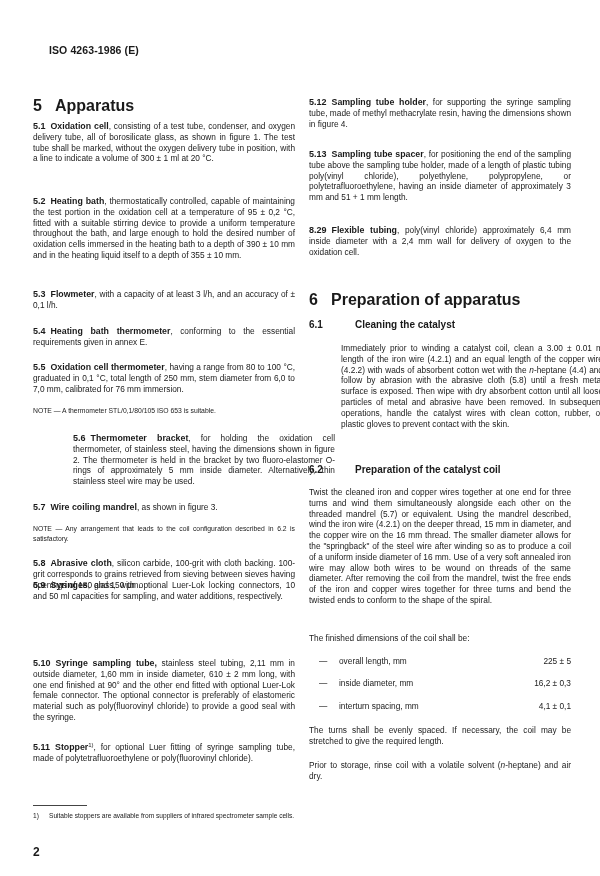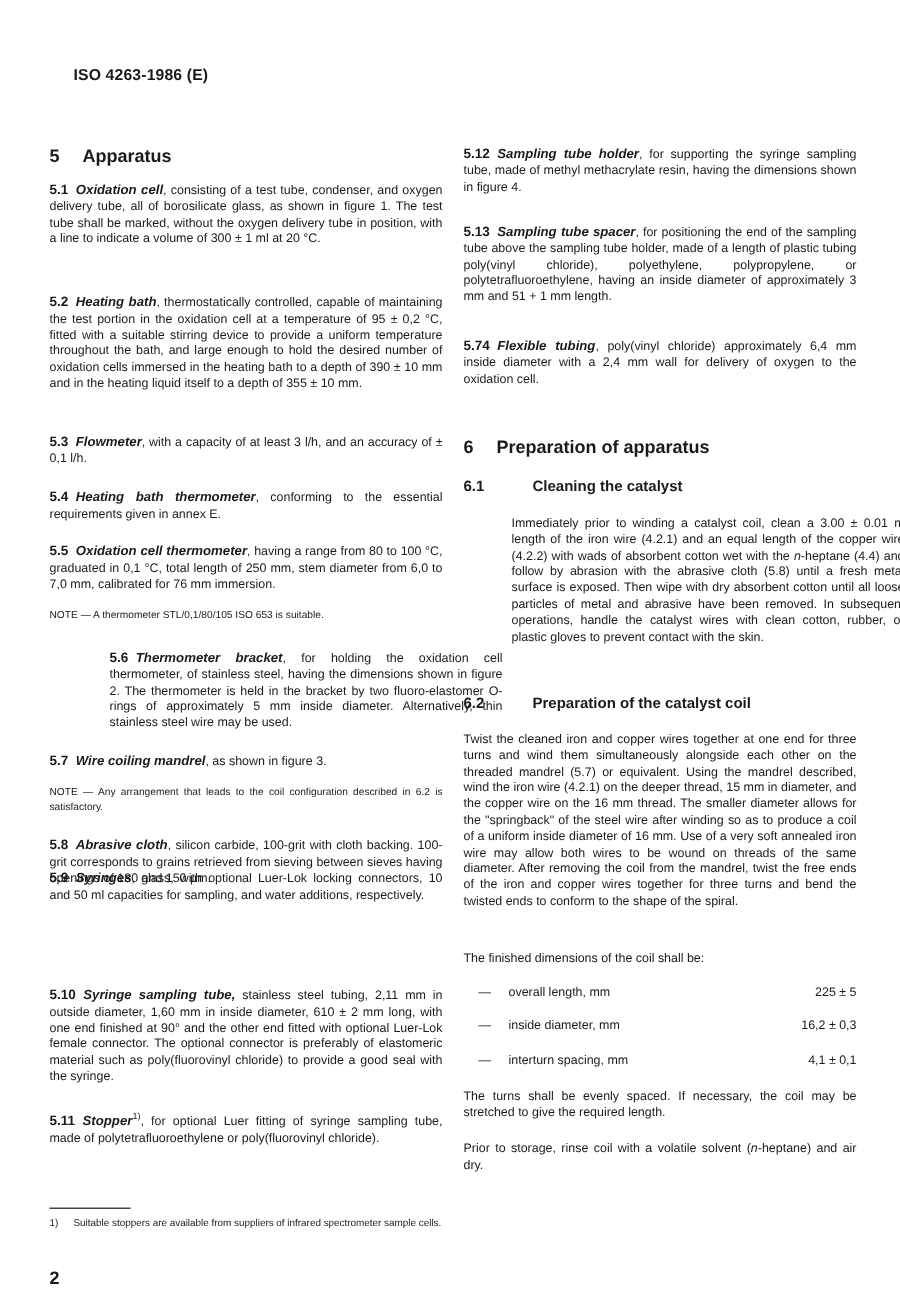--- a/index.html
+++ b/index.html
@@ -2,26 +2,26 @@
 <html><head>
 <meta charset="utf-8">
 <style>
   html, body { margin: 0; padding: 0; background: #ffffff; }
   body { width: 600px; height: 876px; position: relative; overflow: hidden;
          font-family: "Liberation Sans", "DejaVu Sans", sans-serif; color: #1a1a1a; }
   .header { position: absolute; left: 49px; top: 44px; font-size: 10.5px; font-weight: bold; letter-spacing: 0.1px; }
   .col { position: absolute; top: 0; width: 262px; }
   .col-left { left: 33px; }
   .col-right { left: 309px; }
-  .sec-title { position: absolute; font-weight: bold; font-size: 12px; white-space: nowrap; }
+  .sec-title { position: absolute; font-weight: bold; font-size: 16px; white-space: nowrap; }
   .sec-title .num { display: inline-block; width: 22px; }
   .sub-title { position: absolute; font-weight: bold; font-size: 10px; white-space: nowrap; }
   .sub-title .num { display: inline-block; width: 46px; }
   .para { position: absolute; font-size: 8.3px; line-height: 10.8px; text-align: justify; width: 262px; }
-  .para b { font-weight: bold; font-size: 8.8px; font-style: italic; }
+  .para b { font-weight: bold; font-size: 8.8px; }
   .para .clause { font-weight: bold; font-size: 9px; margin-right: 5px; }
   .note { position: absolute; font-size: 6.8px; line-height: 9.6px; text-align: justify; width: 262px; }
   .dims { position: absolute; left: 0; width: 262px; font-size: 8.3px; }
   .dim-row { position: absolute; left: 10px; width: 252px; height: 11px; }
   .dim-row .dash { position: absolute; left: 0; }
   .dim-row .label { position: absolute; left: 20px; }
   .dim-row .value { position: absolute; right: 0; }
   .footnote-rule { position: absolute; left: 33px; top: 805px; width: 54px; border-top: 1px solid #444; }
   .footnote { position: absolute; left: 33px; top: 812px; font-size: 6.6px; white-space: nowrap; }
   .footnote .fn-mark { display: inline-block; width: 16px; }
@@ -91,21 +91,21 @@
 <div class="col col-right">
   <div class="para" style="top:97px;">
     <span class="clause">5.12</span><b>Sampling tube holder</b><span>, for supporting the syringe sampling tube, made of methyl methacrylate resin, having the dimensions shown in figure 4.</span>
   </div>
 
   <div class="para" style="top:149px;">
     <span class="clause">5.13</span><b>Sampling tube spacer</b><span>, for positioning the end of the sampling tube above the sampling tube holder, made of a length of plastic tubing poly(vinyl chloride), polyethylene, polypropylene, or polytetrafluoroethylene, having an inside diameter of approximately 3 mm and 51 + 1 mm length.</span>
   </div>
 
   <div class="para" style="top:225px;">
-    <span class="clause">5.74</span><b>Flexible tubing</b><span>, poly(vinyl chloride) approximately 6,4 mm inside diameter with a 2,4 mm wall for delivery of oxygen to the oxidation cell.</span>
+    <span class="clause">8.29</span><b>Flexible tubing</b><span>, poly(vinyl chloride) approximately 6,4 mm inside diameter with a 2,4 mm wall for delivery of oxygen to the oxidation cell.</span>
   </div>
 
   <div class="sec-title" style="top:291px;">
     <span class="num">6</span><span>Preparation of apparatus</span>
   </div>
 
   <div class="sub-title" style="top:319px;">
     <span class="num">6.1</span><span>Cleaning the catalyst</span>
   </div>
 

